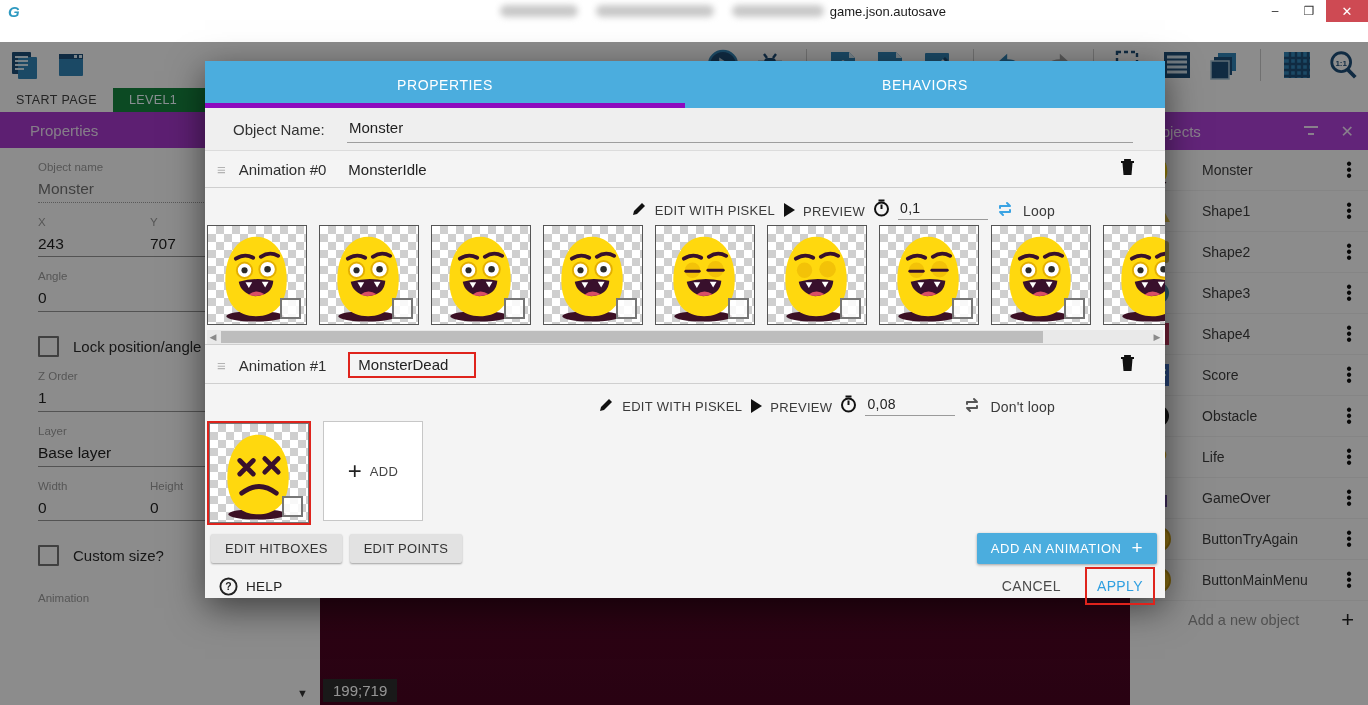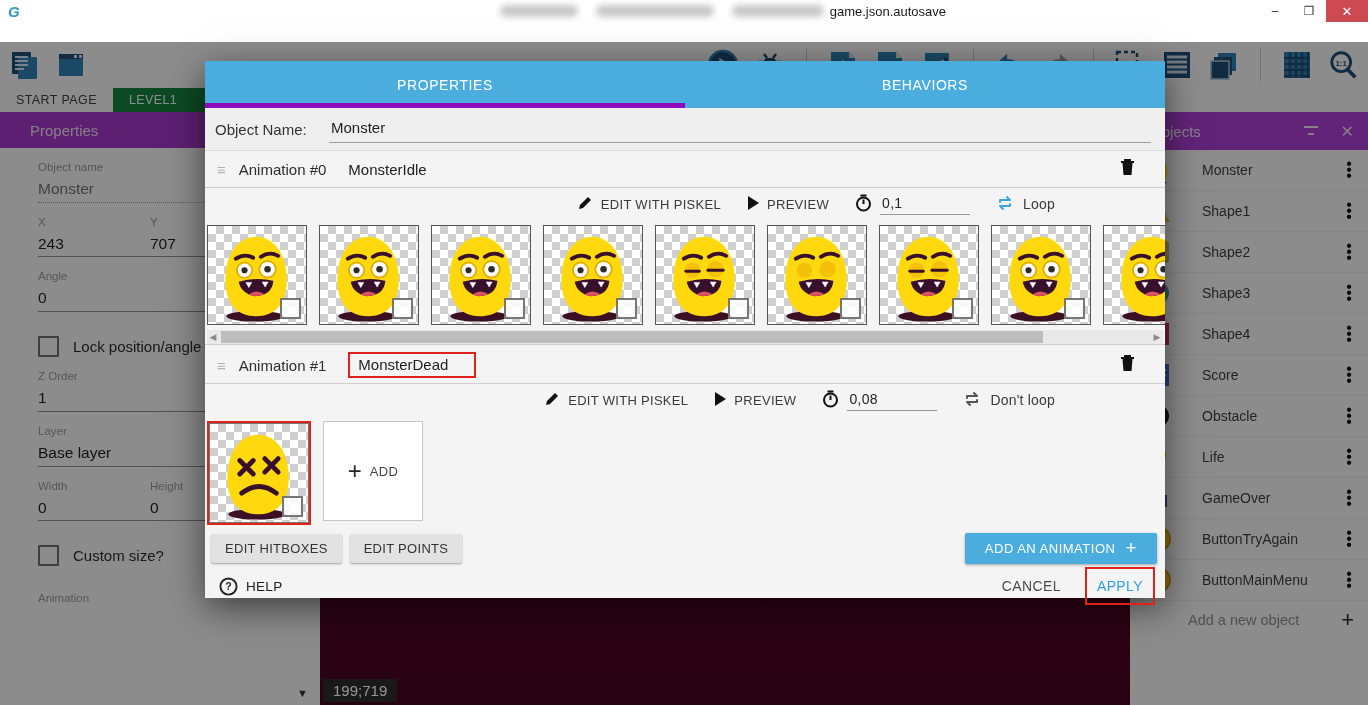--- a/index.html
+++ b/index.html
@@ -65,30 +65,30 @@
   .search-row{margin-top:auto;height:44px;background:#fff;display:flex;align-items:center;
     padding:0 14px 0 20px;font-size:15px;color:#8a8a8a;}
   .search-row .mag{margin-left:auto;}
   
   .dialog{position:absolute;left:205px;top:61px;width:960px;height:537px;background:#f4f4f4;z-index:10;
     box-shadow:0 10px 34px rgba(0,0,0,.55);display:flex;flex-direction:column;}
   .dlg-tabs{height:47px;background:#4badde;display:flex;position:relative;flex:none;}
   .dlg-tab{flex:1;display:flex;align-items:center;justify-content:center;color:#fff;font-size:14px;letter-spacing:.6px;}
   .dlg-indicator{position:absolute;left:0;bottom:0;width:50%;height:5px;background:#8d0abe;}
   .objname-row{height:42px;background:#efefef;border-bottom:1px solid #dcdcdc;display:flex;align-items:center;
-    padding:0 10px;flex:none;}
+    padding:0 28px;flex:none;}
   .objname-row .lbl{font-size:15px;color:#333;width:114px;}
   .objname-row .val{flex:1;font-size:15px;color:#1e1e1e;border-bottom:1px solid #9e9e9e;padding:4px 0 6px 2px;margin-right:4px;}
   .anim-title{height:36px;display:flex;align-items:center;padding:0 12px;border-bottom:1px solid #cfcfcf;flex:none;}
   .drag-handle{color:#b3b3b3;font-size:15px;margin-right:14px;letter-spacing:-1px;}
   .anim-title .ttl{font-size:15px;color:#2e2e2e;margin-right:22px;}
   .anim-title .nm{font-size:15px;color:#222;}
   .anim-title .nm.boxed{border:2px solid #df231c;padding:2px 26px 3px 8px;}
   .anim-title .trash{margin-left:auto;margin-right:18px;}
-  .anim-ctrls{height:32px;display:flex;align-items:center;justify-content:flex-end;gap:26px;
+  .anim-ctrls{height:32px;display:flex;align-items:flex-end;justify-content:flex-end;gap:8px;
     padding-right:110px;flex:none;padding-left:44px;}
   .ctrl{display:flex;align-items:center;gap:8px;font-size:13px;color:#3a3a3a;letter-spacing:.3px;}
   .ctrl .time-val{border-bottom:1px solid #9a9a9a;width:88px;padding:2px 0 3px 2px;font-size:14px;color:#222;}
   .loop-lbl{font-size:14px;color:#3a3a3a;letter-spacing:.2px;}
   .frames{display:flex;gap:12px;padding:5px 0 2px 2px;flex:none;overflow:hidden;}
   .tile{width:100px;height:100px;border:1px solid #555;position:relative;flex:none;box-sizing:border-box;
     background:repeating-conic-gradient(#cfcfcf 0 90deg,#ffffff 0 180deg) 0 0 / 16px 16px;}
   .tile svg{position:absolute;left:1px;top:2px;}
   .tile .mini-chk{position:absolute;right:5px;bottom:5px;width:17px;height:17px;border:2px solid #777;
     background:rgba(255,255,255,.85);}
@@ -100,21 +100,21 @@
   .add-tile .txt{font-size:13px;color:#444;letter-spacing:.4px;}
   .hscroll{height:14px;margin:3px 2px 0 2px;background:#e9e9e9;position:relative;flex:none;}
   .hscroll .thumb{position:absolute;left:14px;top:1px;height:12px;width:86%;background:#bdbdbd;}
   .hs-arrow{position:absolute;top:0;width:12px;height:14px;display:flex;align-items:center;justify-content:center;
     font-size:9px;color:#8a8a8a;}
   .sep-line{height:2px;border-top:1px solid #cfcfcf;flex:none;}
   .btn-row{height:38px;display:flex;align-items:center;padding:2px 8px 0 6px;flex:none;}
   .gbtn{background:#e2e2e2;border-radius:2px;box-shadow:0 1px 2px rgba(0,0,0,.35);padding:7px 14px;
     font-size:13px;color:#333;letter-spacing:.3px;margin-right:8px;}
   .blue-btn{margin-left:auto;background:#4badde;color:#fff;border-radius:2px;box-shadow:0 1px 3px rgba(0,0,0,.35);
-    padding:8px 20px;font-size:13px;letter-spacing:.5px;display:flex;align-items:center;gap:10px;}
+    padding:8px 14px;font-size:13px;letter-spacing:.5px;display:flex;align-items:center;gap:10px;}
   .blue-btn .plus{font-size:19px;font-weight:300;line-height:10px;}
   .dlg-footer{flex:1;display:flex;align-items:center;padding:0 10px 0 14px;}
   .help{display:flex;align-items:center;gap:8px;font-size:13.5px;color:#222;letter-spacing:.3px;}
   .footer-right{margin-left:auto;display:flex;align-items:center;}
   .cancel{font-size:14px;color:#4a4a4a;letter-spacing:.4px;margin-right:24px;}
   .apply-wrap{border:2px solid #df231c;padding:8px 10px;}
   .apply{font-size:14px;color:#2f9fe0;letter-spacing:.4px;}
 </style>
 </head>
 <body>

